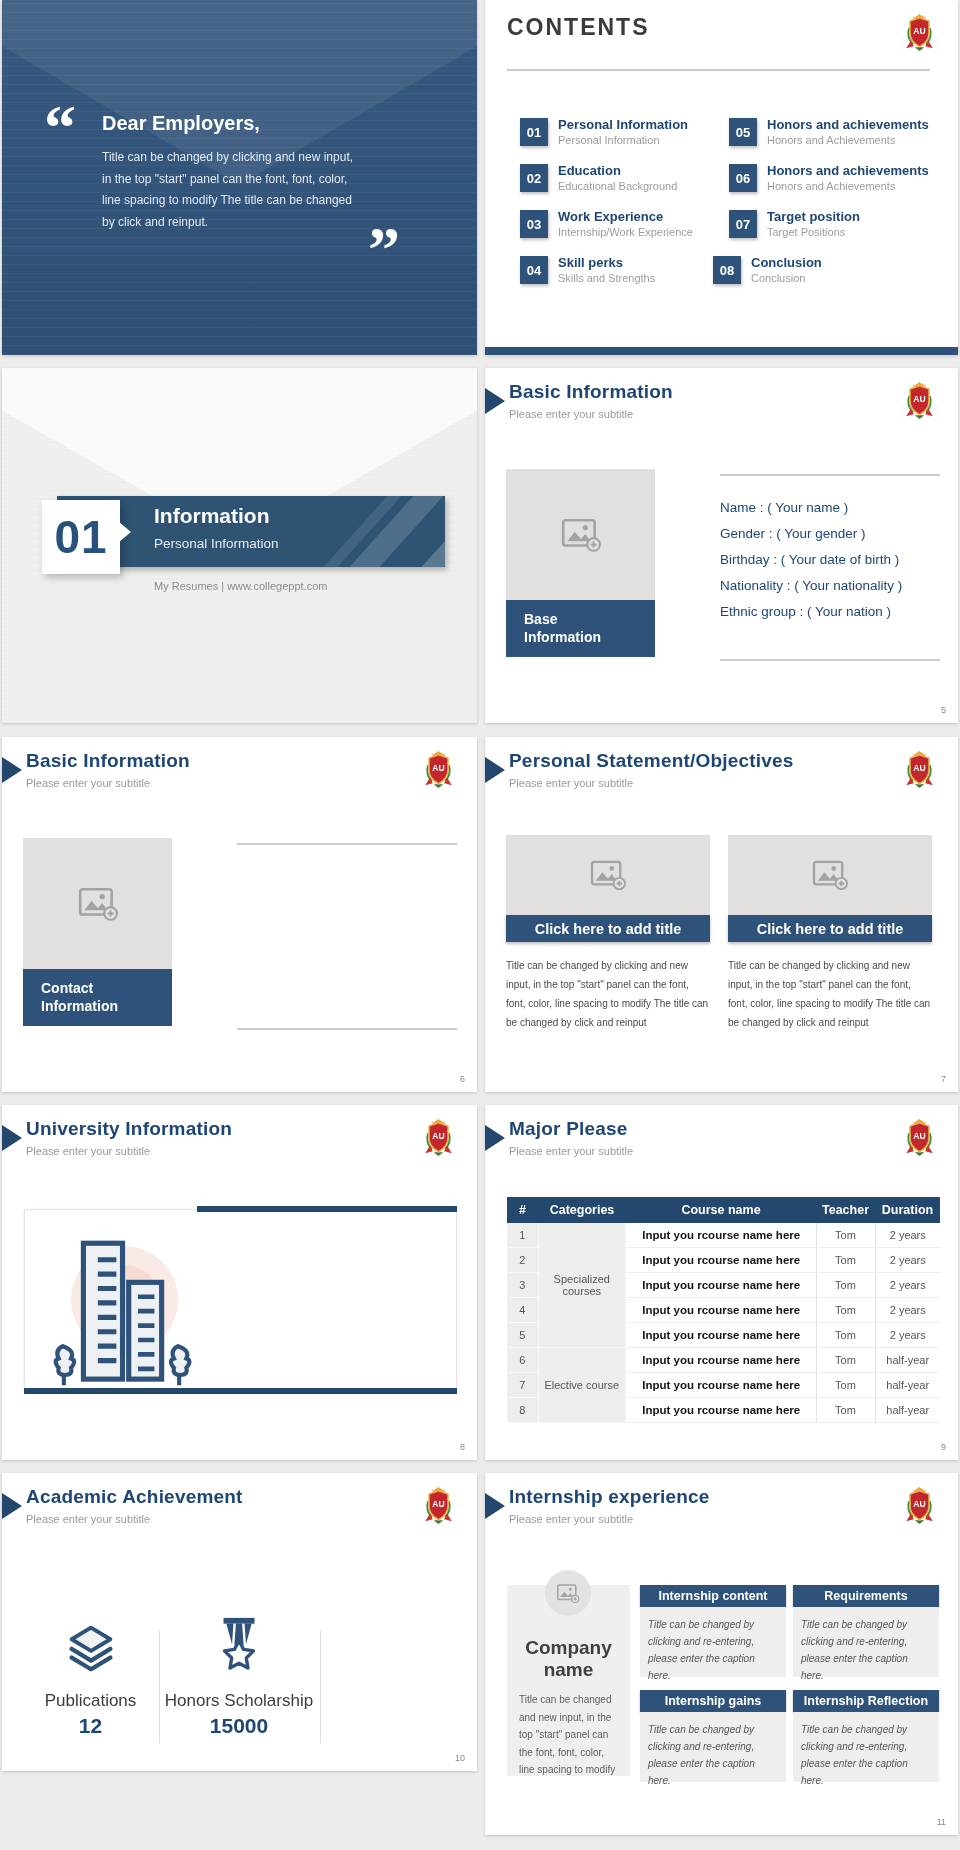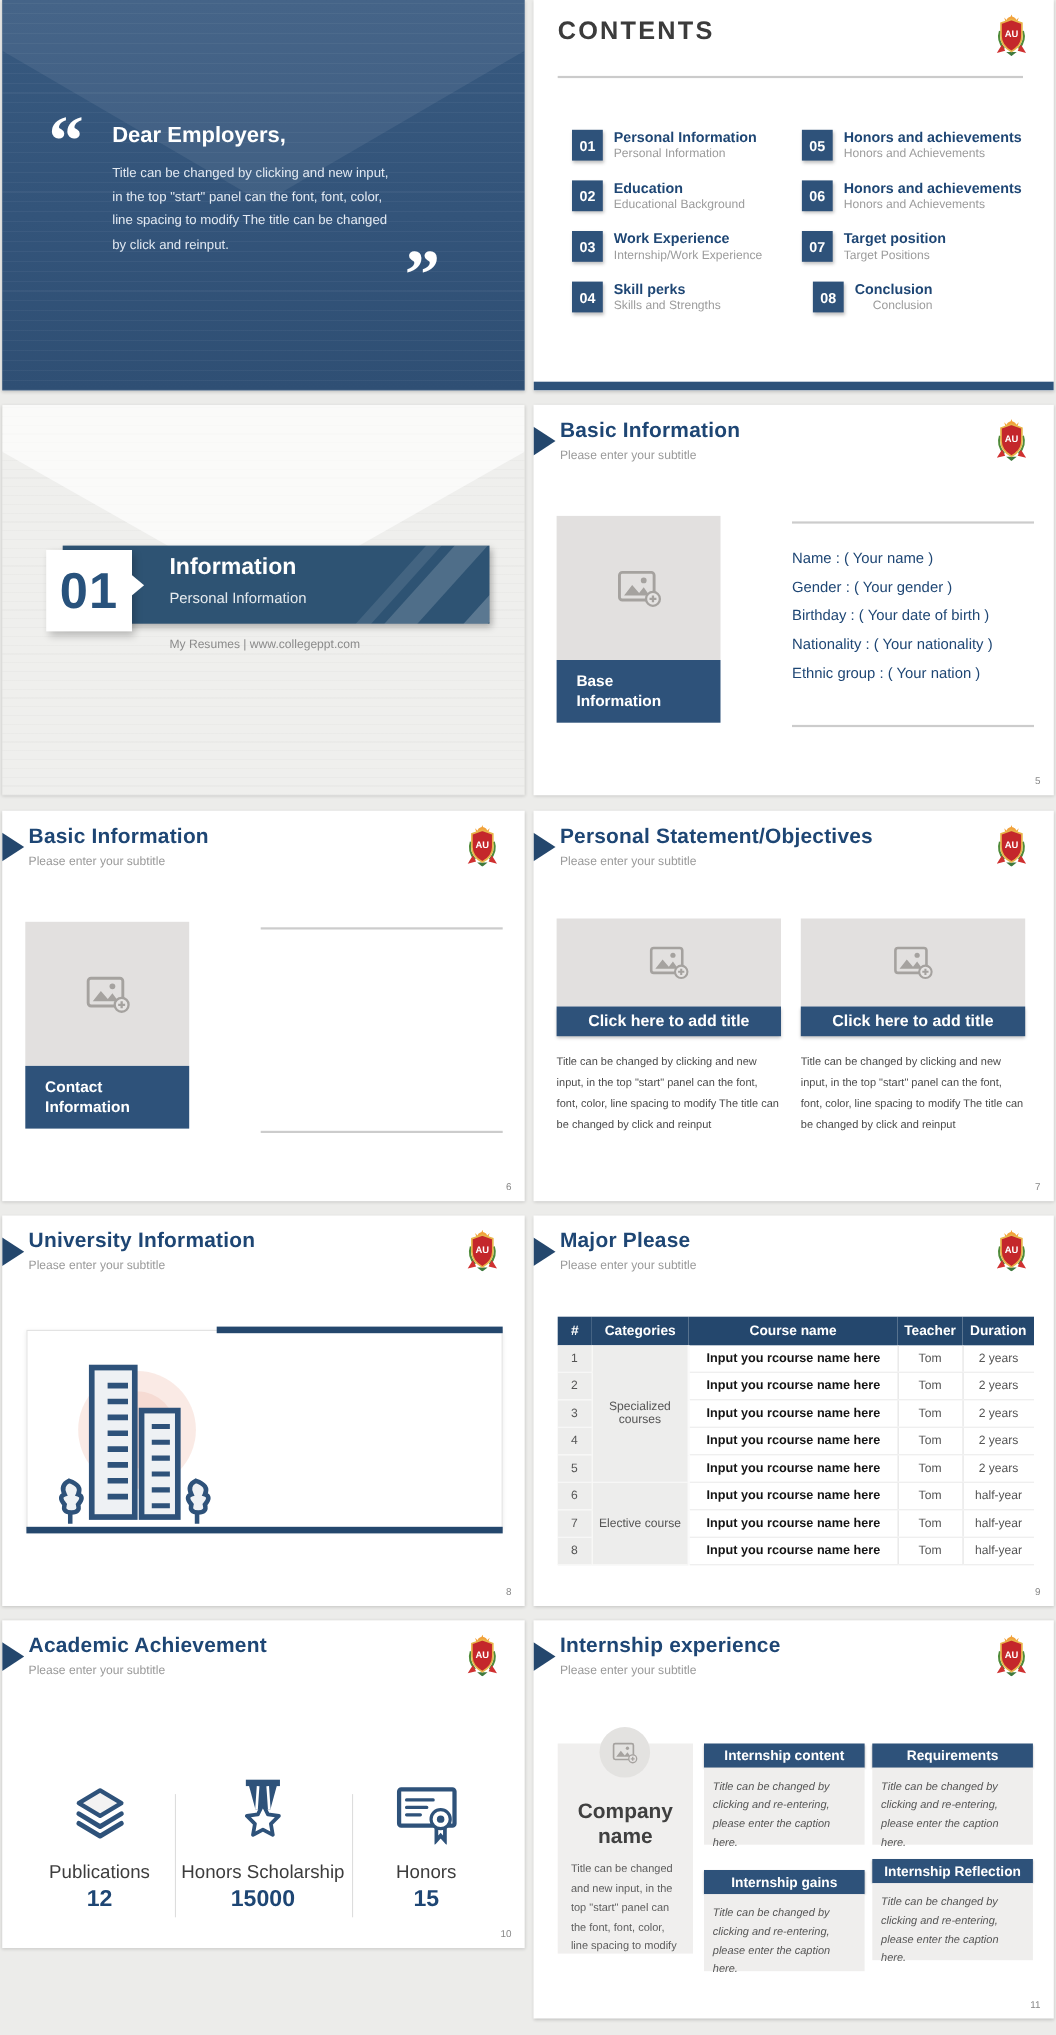--- a/index.html
+++ b/index.html
@@ -228,21 +228,21 @@
            <div class="toc-s">Honors and Achievements</div>
         </div>
     </div>
     <div class="toc-item" style="left:244px;top:210px;">
       <div class="toc-num">07</div>
       <div>
           <div class="toc-t">Target position</div>
            <div class="toc-s">Target Positions</div>
         </div>
     </div>
-    <div class="toc-item" style="left:254px;top:256px;text-align:right;">
+    <div class="toc-item" style="left:228px;top:256px;">
       <div class="toc-num">08</div>
       <div>
           <div class="toc-t">Conclusion</div>
            <div class="toc-s">Conclusion</div>
         </div>
     </div>
     <div class="toc-bar"></div>
   </section>
 
   <section class="slide divider" style="left:2px;top:368px;width:475px;height:355px;">
@@ -453,27 +453,20 @@
     </div>
     <div class="ach-div" style="left:157px;"></div>
     <div class="ach-item" style="left:158px;width:158px;">
       <svg width="62" height="62">
           <use href="#ic-medal"></use>
         </svg>
       <div class="ach-label">Honors Scholarship</div>
       <div class="ach-value">15000</div>
     </div>
     <div class="ach-div" style="left:318px;"></div>
-    <div class="ach-item" style="left:319px;width:133px;">
-      <svg width="62" height="62">
-          <use href="#ic-cert"></use>
-        </svg>
-      <div class="ach-label">Honors</div>
-      <div class="ach-value">15</div>
-    </div>
     <div class="pagenum">10</div>
   </section>
 
   <section class="slide" style="left:485px;top:1473px;width:473px;height:362px;">
     <div class="t-arrow"></div>
     <h2 class="s-title">Internship experience</h2>
     <div class="s-sub">Please enter your subtitle</div>
     <svg class="badge">
         <use href="#crest"></use>
       </svg>
@@ -489,21 +482,21 @@
     </div>
 
     <div class="int-panel" style="left:155px;top:112px;">
       <div class="int-ph">Internship content</div>
       <div class="int-pb">Title can be changed by clicking and re-entering, please enter the caption here.</div>
     </div>
     <div class="int-panel" style="left:308px;top:112px;">
       <div class="int-ph">Requirements</div>
       <div class="int-pb">Title can be changed by clicking and re-entering, please enter the caption here.</div>
     </div>
-    <div class="int-panel" style="left:155px;top:227px;">
+    <div class="int-panel" style="left:155px;top:217px;">
       <div class="int-ph">Internship gains</div>
       <div class="int-pb">Title can be changed by clicking and re-entering, please enter the caption here.</div>
     </div>
     <div class="int-panel" style="left:308px;top:217px;">
       <div class="int-ph">Internship Reflection</div>
       <div class="int-pb">Title can be changed by clicking and re-entering, please enter the caption here.</div>
     </div>
     <div class="pagenum">11</div>
   </section>
 

